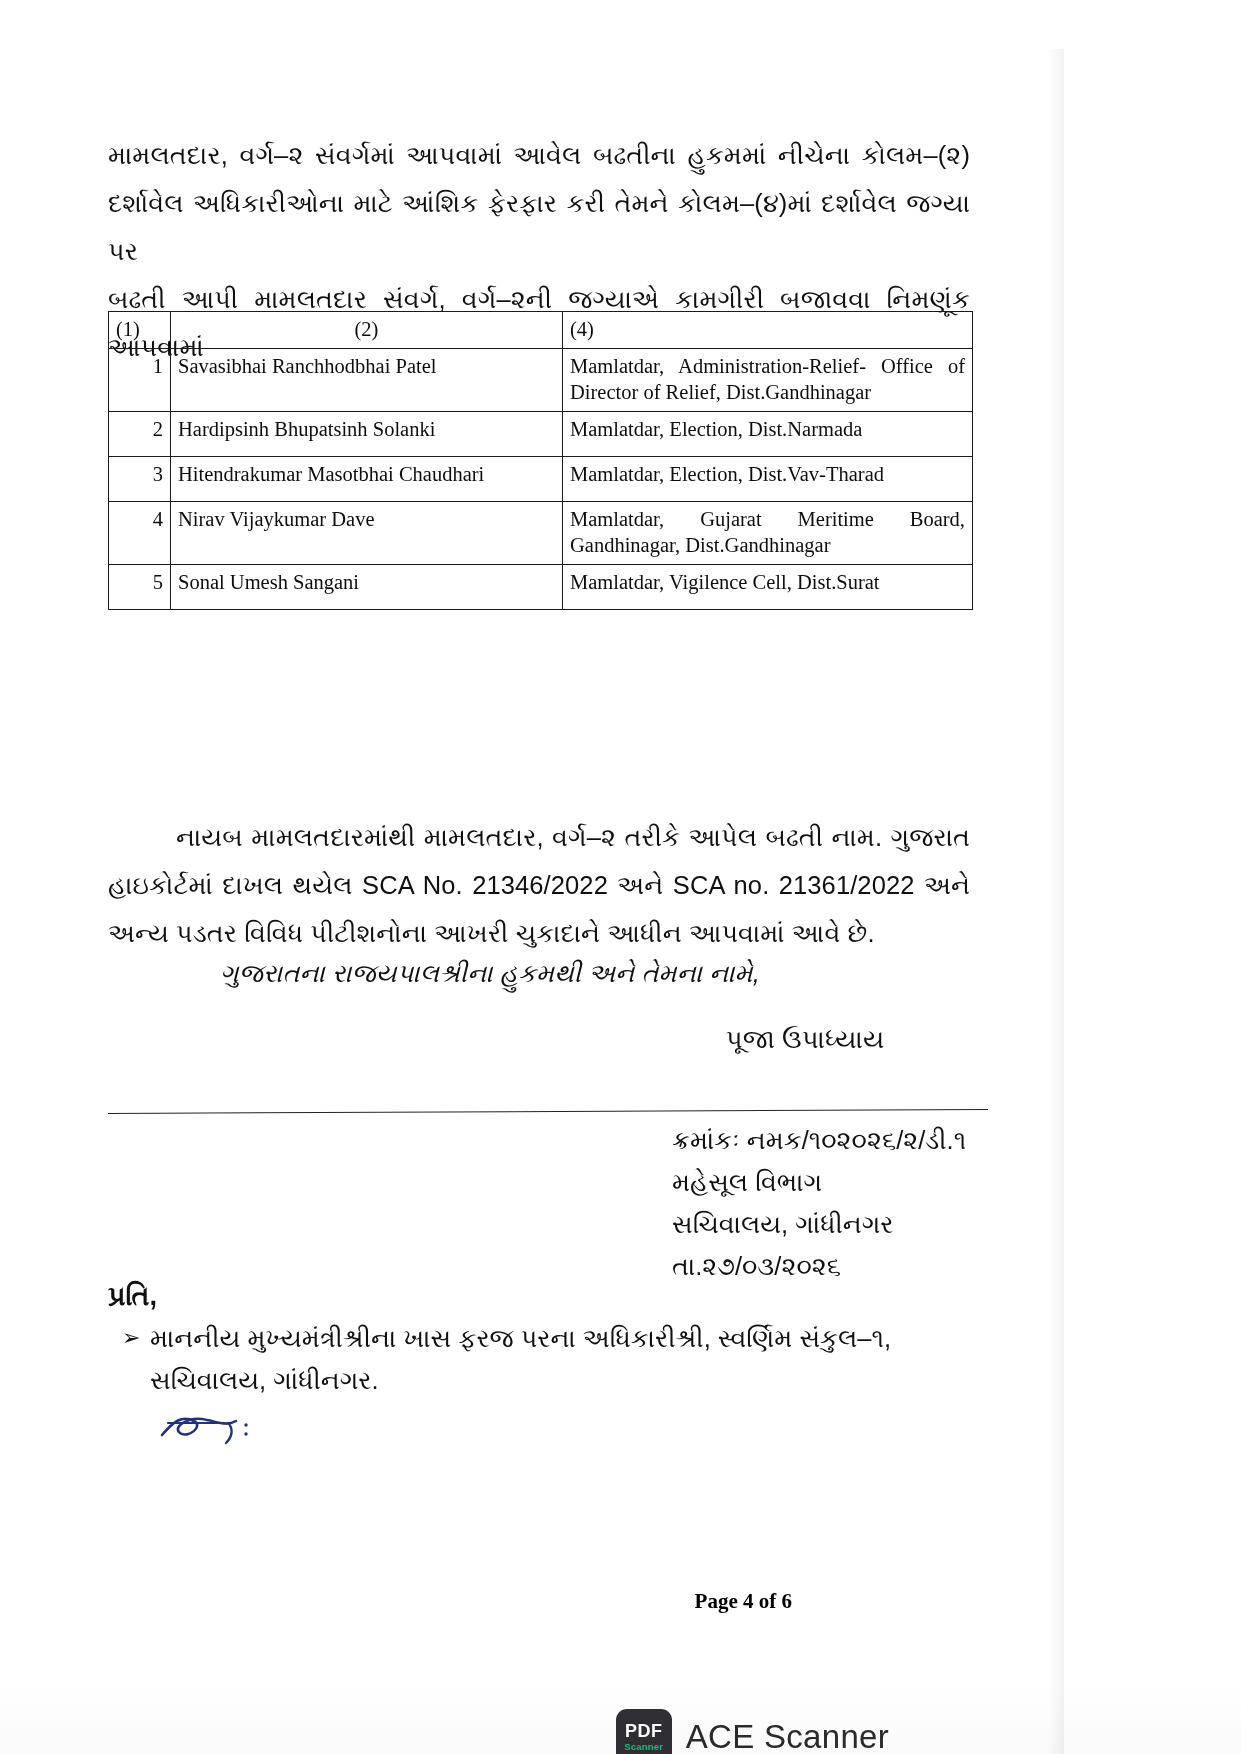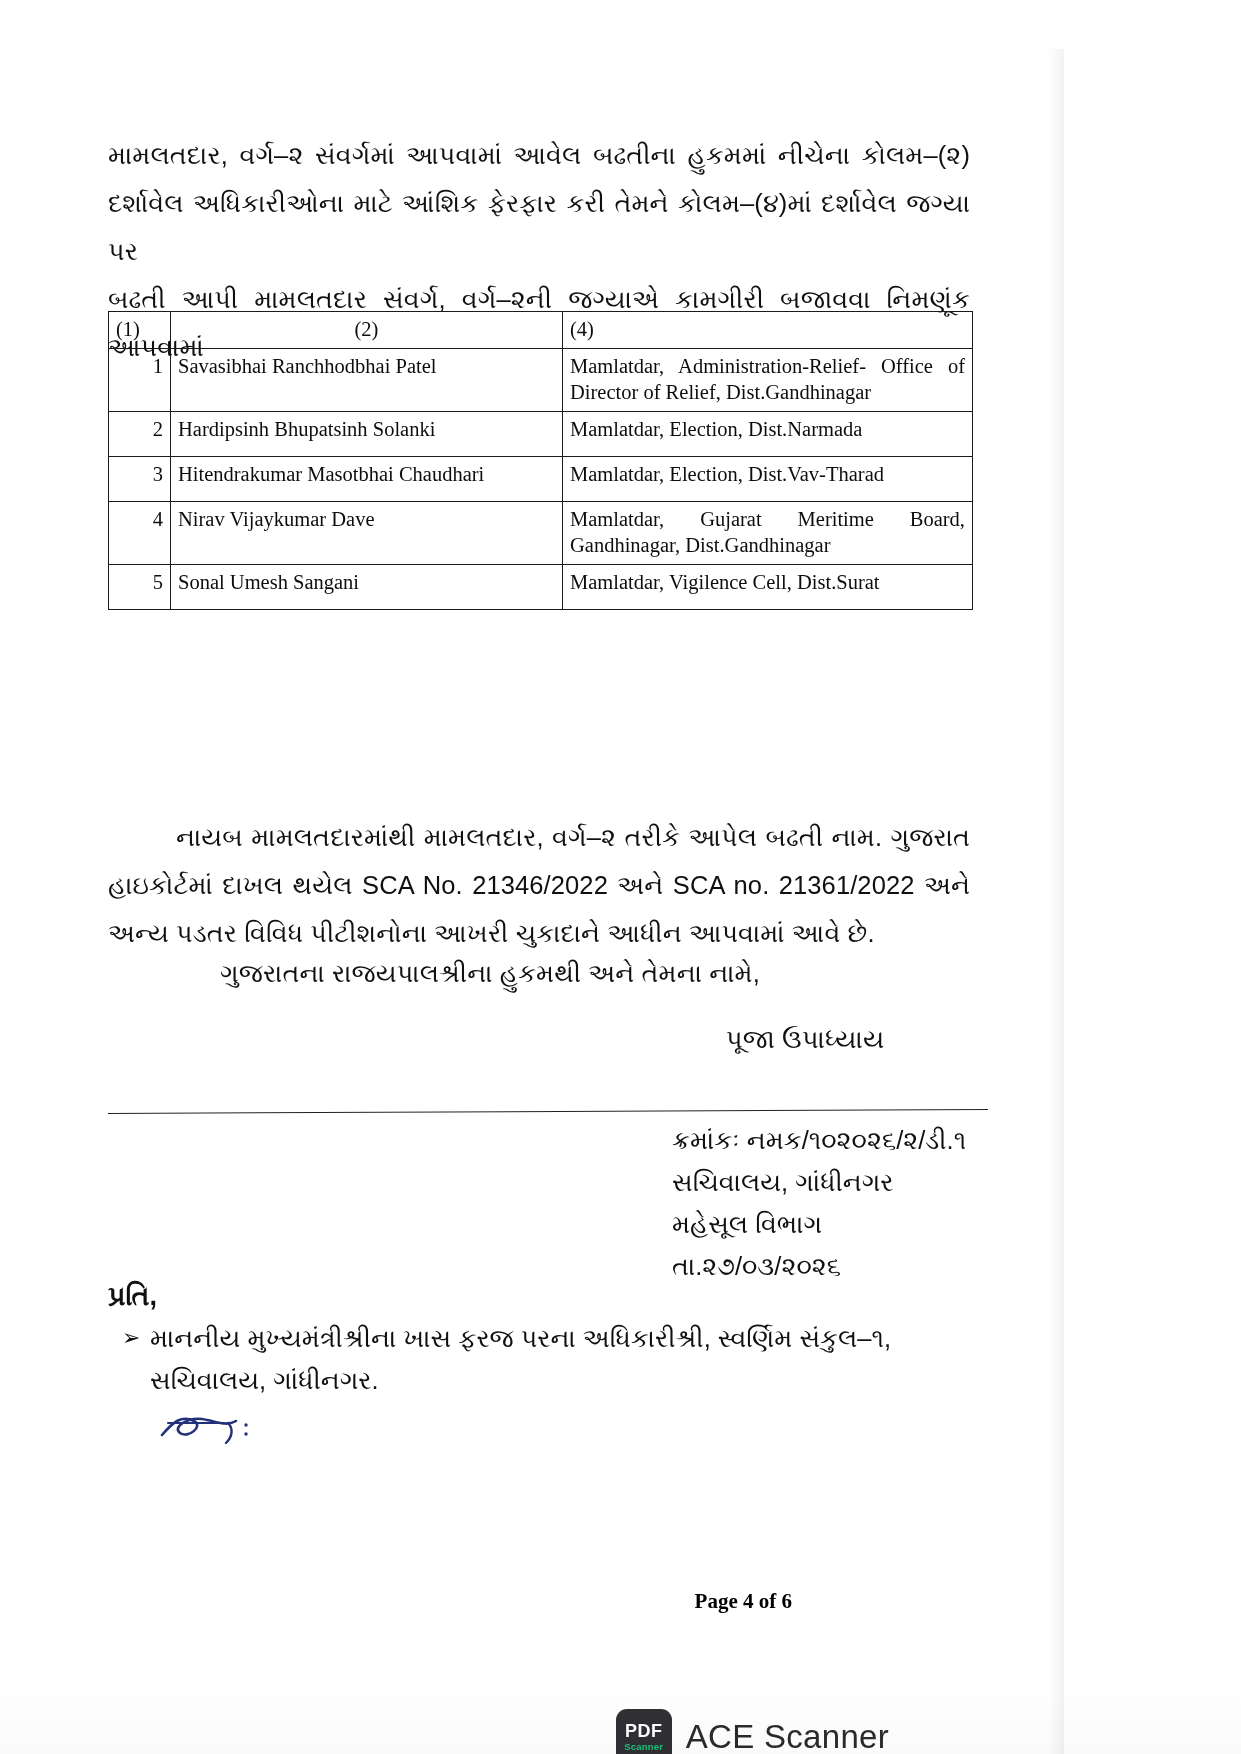--- a/index.html
+++ b/index.html
@@ -115,20 +115,21 @@
   }
   #para-3 {
     left: 108px;
     top: 764px;
     width: 862px;
   }
   #para-4 {
     left: 108px;
     top: 900px;
     width: 862px;
+    font-style: italic;
   }
   .indent1 { display: inline-block; width: 68px; }
 
   
   #signature-block {
     position: absolute;
     left: 640px;
     top: 970px;
     width: 330px;
     text-align: center;
@@ -316,22 +317,22 @@
   </div>
 
   <div id="signature-block">
     <div>પૂજા ઉપાધ્યાય</div>
   </div>
 
   <div id="footer-rule"></div>
 
   <div id="ref-block">
     <div>ક્રમાંકઃ નમક/૧૦૨૦૨૬/૨/ડી.૧</div>
+    <div>મહેસૂલ વિભાગ</div>
     <div>સચિવાલય, ગાંધીનગર</div>
-    <div>મહેસૂલ વિભાગ</div>
     <div>તા.૨૭/૦૩/૨૦૨૬</div>
   </div>
 
   <div id="prati-heading">પ્રતિ,</div>
   <div id="prati-list">
     <div class="bullet-row">
       <span class="bullet-mark">➢</span>
       <span class="bullet-body">માનનીય મુખ્યમંત્રીશ્રીના ખાસ ફરજ પરના અધિકારીશ્રી, સ્વર્ણિમ સંકુલ–૧, સચિવાલય, ગાંધીનગર.</span>
     </div>
   </div>

